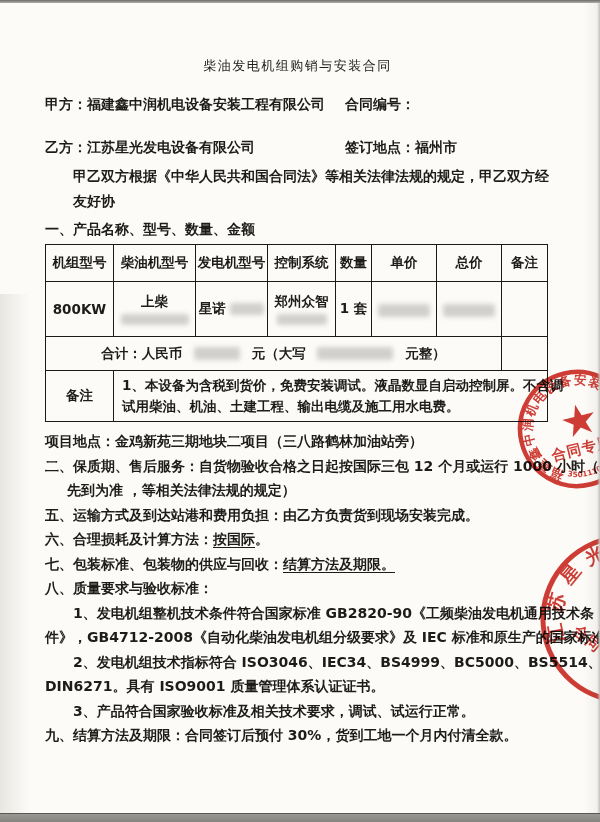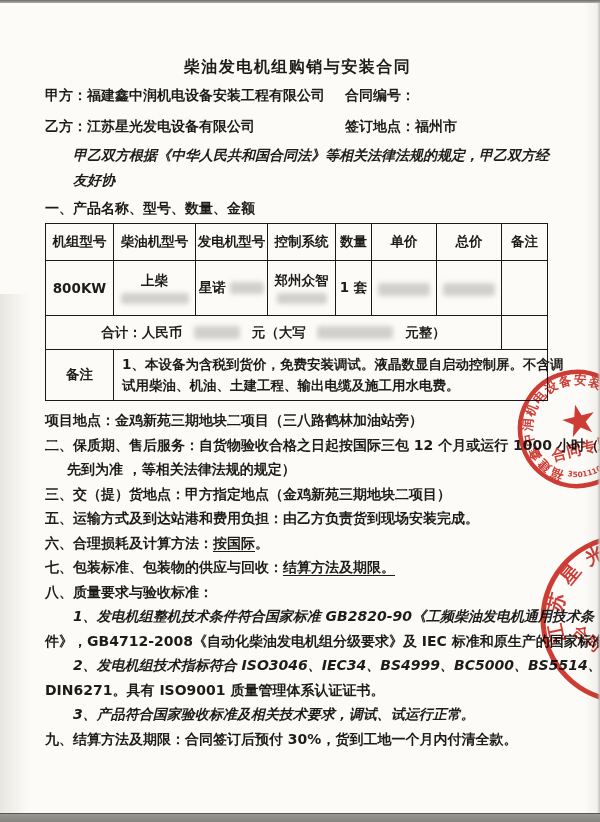--- a/index.html
+++ b/index.html
@@ -14,29 +14,29 @@
                 background:linear-gradient(#9a9894,#86847f); z-index:30; }
   .edge-right { position:absolute; top:3px; bottom:8px; right:0; width:3px;
                 background:linear-gradient(to left,#c2c0bc,rgba(194,192,188,0)); z-index:30; }
   .shade-left { position:absolute; left:0; bottom:8px; width:30px; height:520px;
                 background:linear-gradient(to right, rgba(118,106,88,0.14), rgba(118,106,88,0)); z-index:5; }
   .shade-right{ position:absolute; right:0; top:0; bottom:8px; width:16px;
                 background:linear-gradient(to left, rgba(0,0,0,0.05), rgba(0,0,0,0)); z-index:5; }
 
   .content { position:absolute; left:45px; top:0; width:505px; font-size:14px;
              font-weight:600; z-index:10; }
-  .title { margin-top:57px; text-align:center; font-size:16px; font-weight:bold;
+  .title { margin-top:57px; text-align:center; font-size:13px; font-weight:normal;
            letter-spacing:1.5px; }
-  .party-row { display:flex; margin-top:4px; line-height:27px; }
+  .party-row { display:flex; margin-top:16px; line-height:27px; }
   .party-row:first-of-type { margin-top:13px; }
   .party-left { width:300px; }
   .party-right { flex:1; }
   .intro { margin-top:3px; }
   .intro .line { line-height:25px; }
-  .indent { padding-left:28px;font-style:italic; }
+  .indent { padding-left:28px; }
   .sec1-row { display:flex; justify-content:space-between; line-height:24px; margin-top:3px; }
 
   table.products { table-layout:fixed; width:502px; border-collapse:collapse; margin-top:3px; }
   table.products td, table.products th { border:1.5px solid #1a1a1a; text-align:center;
       font-size:13.5px; font-weight:600; padding:0 1px; overflow:visible; }
   tr.head td { height:36px; }
   tr.data td { height:54px; }
   tr.total td { height:33px; }
   tr.remark td { height:46px; }
   .remark-content { text-align:left !important; padding:2px 8px !important; }
@@ -149,21 +149,20 @@
           <div class="line">试用柴油、机油、土建工程、输出电缆及施工用水电费。</div>
         </td>
       </tr>
     </tbody>
       </table>
 
     <div class="clauses">
       <div class="line">项目地点：金鸡新苑三期地块二项目（三八路鹤林加油站旁）</div>
       <div class="line">二、保质期、售后服务：自货物验收合格之日起按国际三包 12 个月或运行 1000 小时（以</div>
       <div class="line hang">先到为准 ，等相关法律法规的规定）</div>
-      <div class="line">三、交（提）货地点：甲方指定地点（金鸡新苑三期地块二项目）</div>
       <div class="line">五、运输方式及到达站港和费用负担：由乙方负责货到现场安装完成。</div>
       <div class="line">
         <span>六、合理损耗及计算方法：</span><span class="u">按国际</span><span>。</span>
       </div>
       <div class="line">
         <span>七、包装标准、包装物的供应与回收：</span><span class="u">结算方法及期限。</span>
       </div>
       <div class="line">八、质量要求与验收标准：</div>
       <div class="line indent">1、发电机组整机技术条件符合国家标准 GB2820-90《工频柴油发电机通用技术条</div>
       <div class="line">件》，GB4712-2008《自动化柴油发电机组分级要求》及 IEC 标准和原生产的国家标准。</div>

